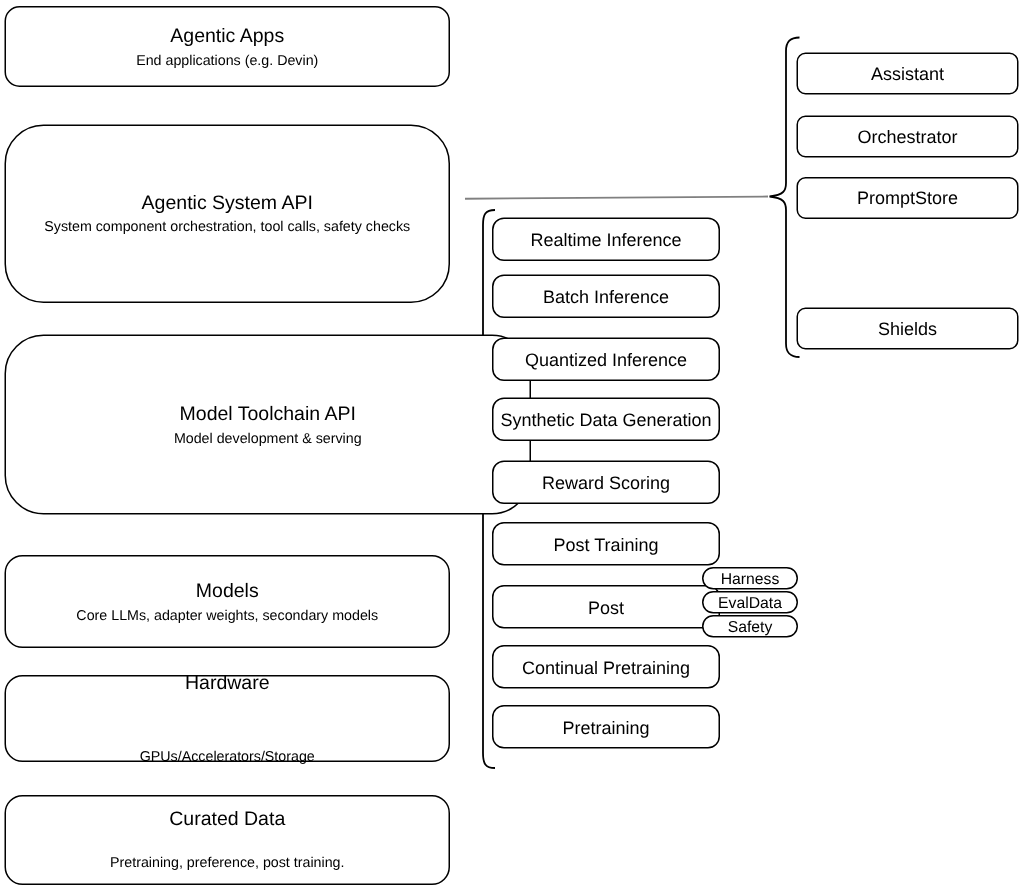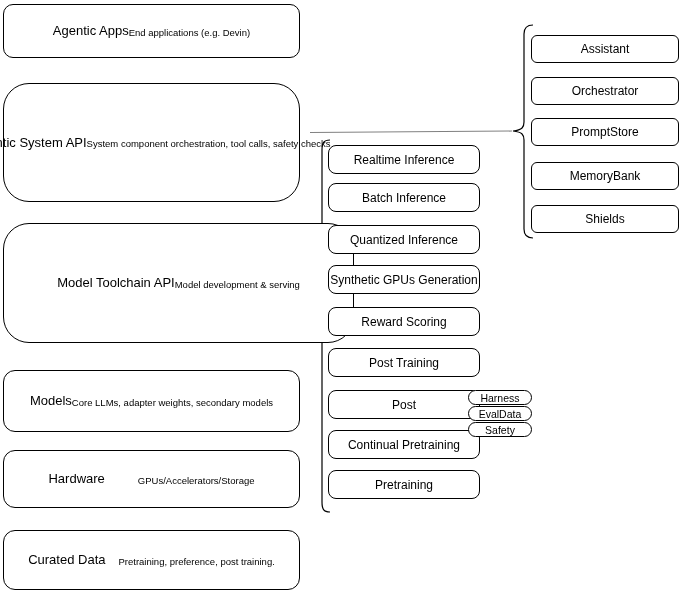--- a/index.html
+++ b/index.html
@@ -15,21 +15,21 @@
     font-family: "Liberation Sans", sans-serif;
     color: #000000;
     overflow: hidden;
   }
   .node {
     position: absolute;
     box-sizing: border-box;
     background: #ffffff;
     border: 1px solid #000000;
     display: flex;
-    flex-direction: row;
+    flex-direction: column;
     align-items: center;
     justify-content: center;
     text-align: center;
   }
   .node .title {
     font-size: 13px;
     line-height: 16px;
     white-space: nowrap;
   }
   .node .subtitle {
@@ -60,21 +60,20 @@
     height: 15px;
     background: #ffffff;
     border: 1px solid #000000;
     border-radius: 8px;
     display: flex;
     align-items: center;
     justify-content: center;
     font-size: 10.5px;
     z-index: 2;
     white-space: nowrap;
-    margin-top: 12px;
   }
   svg.overlay {
     position: absolute;
     left: 0;
     top: 0;
     z-index: 0;
   }
 </style>
 </head>
 <body>
@@ -113,30 +112,29 @@
   </div>
 
   <div class="node" style="left:3px; top:530px; width:297px; height:60px; border-radius:12px;gap:13px;">
     <div class="title">Curated Data</div>
     <div class="subtitle">Pretraining, preference, post training.</div>
   </div>
 
   <div class="mid-node" style="top:145px;">Realtime Inference</div>
   <div class="mid-node" style="top:183px;">Batch Inference</div>
   <div class="mid-node" style="top:225px;">Quantized Inference</div>
-  <div class="mid-node" style="top:265px;">Synthetic GPUs Generation</div>
+  <div class="mid-node" style="top:265px;">Synthetic Data Generation</div>
   <div class="mid-node" style="top:307px;">Reward Scoring</div>
   <div class="mid-node" style="top:348px;">Post Training</div>
   <div class="mid-node" style="top:390px;">Post</div>
   <div class="mid-node" style="top:430px;">Continual Pretraining</div>
   <div class="mid-node" style="top:470px;">Pretraining</div>
 
   <div class="pill" style="top:378px;">Harness</div>
   <div class="pill" style="top:394px;">EvalData</div>
   <div class="pill" style="top:410px;">Safety</div>
 
   <div class="right-node" style="top:35px;">Assistant</div>
   <div class="right-node" style="top:77px;">Orchestrator</div>
   <div class="right-node" style="top:118px;">PromptStore</div>
-  <div class="right-node" style="top:162px;">MemoryBank</div>
   <div class="right-node" style="top:205px;">Shields</div>
 
 </div>
 
 </body></html>

